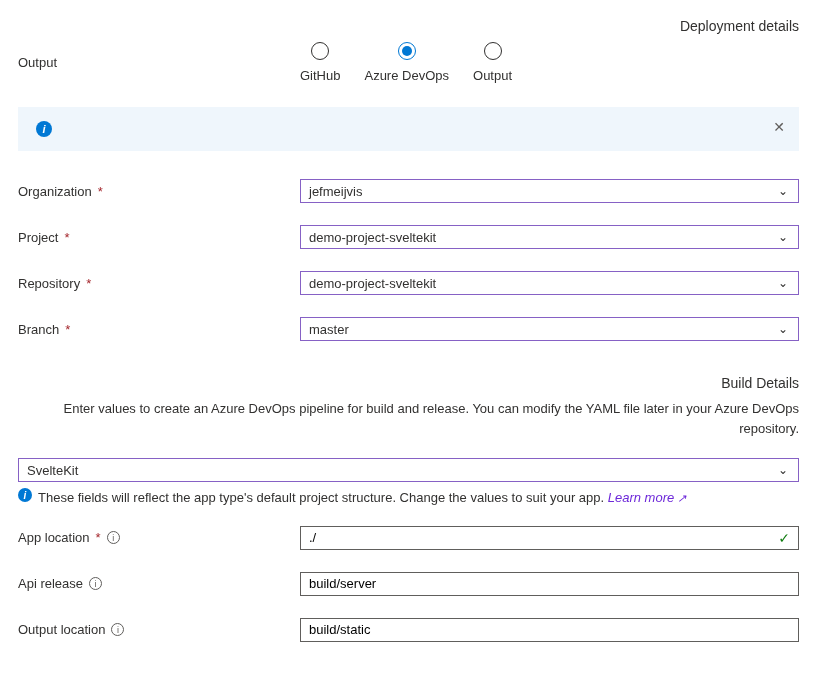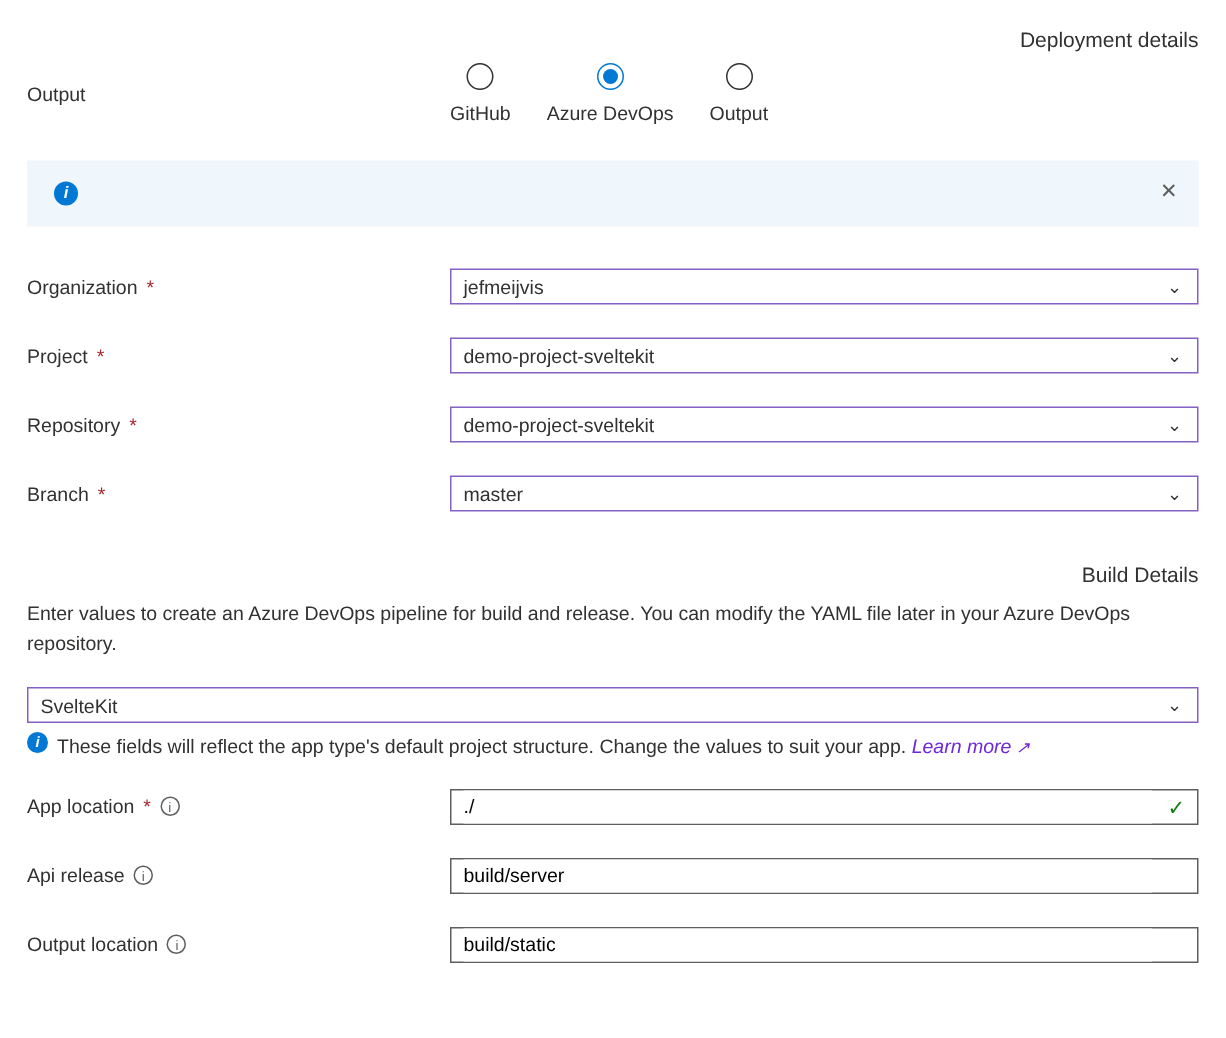--- a/index.html
+++ b/index.html
@@ -56,21 +56,21 @@
     border: 1px solid #605e5c;
     height: 24px;
     padding: 0 30px 0 8px;
     font-size: 13px;
     background:#fff;
     position:relative;
   }
   .input input { border:none; outline:none; width:100%; height:100%; font-size:13px; font-family:inherit; padding:0; }
   .valid-mark { position:absolute; right:8px; top:3px; color:#107c10; font-size:14px; }
   .section-gap { margin-top: 30px; }
-  .desc { margin: 6px 0 20px 0; line-height: 1.5; }
+  .desc { margin: 6px 0 20px 0; line-height: 1.5; text-align: right; }
   .hint { margin-top: 6px; font-size: 13px; line-height:1.5; display:flex; gap:6px; }
   .hint .txt { flex:1; }
   a.link { color:#6d28d9; text-decoration:none;font-style:italic; }
   .ext-icon::after { content:" \2197"; font-size:11px; }
   .qmark {
     width:13px; height:13px; border:1px solid #605e5c; border-radius:50%;
     display:inline-flex; align-items:center; justify-content:center;
     font-size:9px; color:#605e5c; cursor:default;
   }
 </style>

